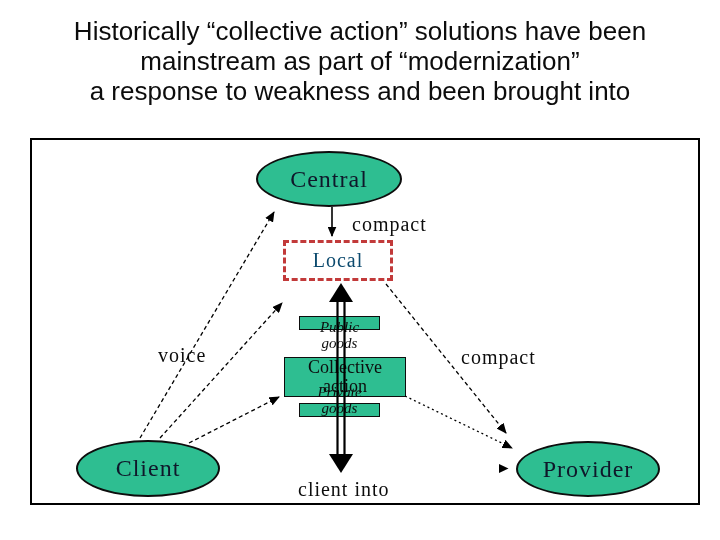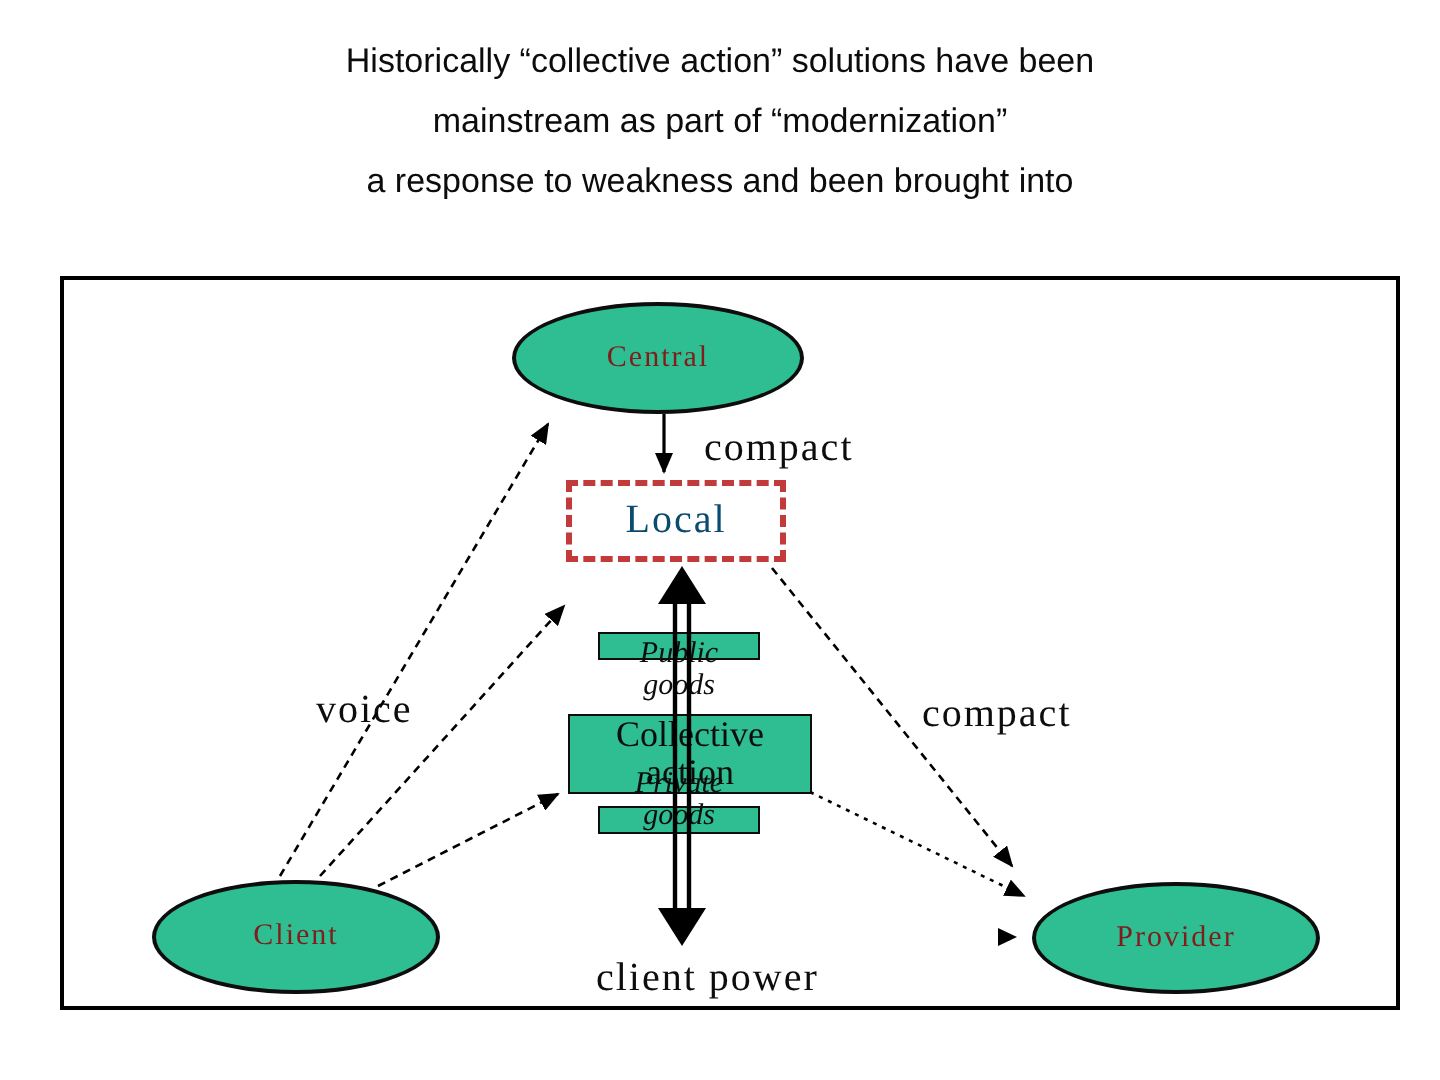--- a/index.html
+++ b/index.html
@@ -8,42 +8,42 @@
     width: 720px; height: 540px;
     background: #ffffff;
     overflow: hidden;
     font-family: "Liberation Sans", sans-serif;
   }
   
   #title {
     position: absolute; top: 16px; left: 0;
     width: 720px;
     text-align: center;
-    font-size: 17px; line-height: 30px;
+    font-size: 26px; line-height: 30px;
     color: #0c0c0c;
     letter-spacing: 0px;
   }
   
   #frame {
     position: absolute; left: 30px; top: 138px;
     width: 670px; height: 367px;
     border: 2px solid #000000;
     box-sizing: border-box;
     background: #ffffff;
   }
   #frame .inner { position: absolute; left: 0; top: 0; width: 666px; height: 363px; }
   
   .node {
     position: absolute;
     background: #2ebe91;
     border: 2px solid #0d0d0d;
     border-radius: 50%;
     display: flex; align-items: center; justify-content: center;
     font-family: "Liberation Serif", serif;
-    font-size: 15px; color: #7f1d1d;
+    font-size: 24px; color: #0f172a;
     letter-spacing: 1px;
     box-sizing: border-box;
     z-index: 1;
   }
   #node-central  { left: 224px; top:  11px; width: 146px; height: 56px; }
   #node-client   { left:  44px; top: 300px; width: 144px; height: 57px; }
   #node-provider { left: 484px; top: 301px; width: 144px; height: 56px; }
   .gbox {
     position: absolute;
     background: #2ebe91;
@@ -128,21 +128,21 @@
         <span>Private goods</span>
       </div>
 
       <div class="node" id="node-client">Client</div>
 
       <div class="node" id="node-provider">Provider</div>
 
       <div class="elabel" id="label-compact-top">compact</div>
       <div class="elabel" id="label-compact-right">compact</div>
       <div class="elabel" id="label-voice">voice</div>
-      <div class="elabel" id="label-client-power">client power</div>
+      <div class="elabel" id="label-client-power">client into</div>
 
       <svg id="arrows" width="666" height="363" viewBox="0 0 666 363" xmlns="http://www.w3.org/2000/svg">
         <defs>
           <marker id="ah" markerUnits="userSpaceOnUse" markerWidth="11" markerHeight="9" refX="9.5" refY="4.5" orient="auto">
             <path d="M0,0 L10.5,4.5 L0,9 z" fill="#000000"></path>
           </marker>
         </defs>
 
         <line x1="300" y1="67" x2="300" y2="96" stroke="#000" stroke-width="1.6" marker-end="url(#ah)"></line>
 

